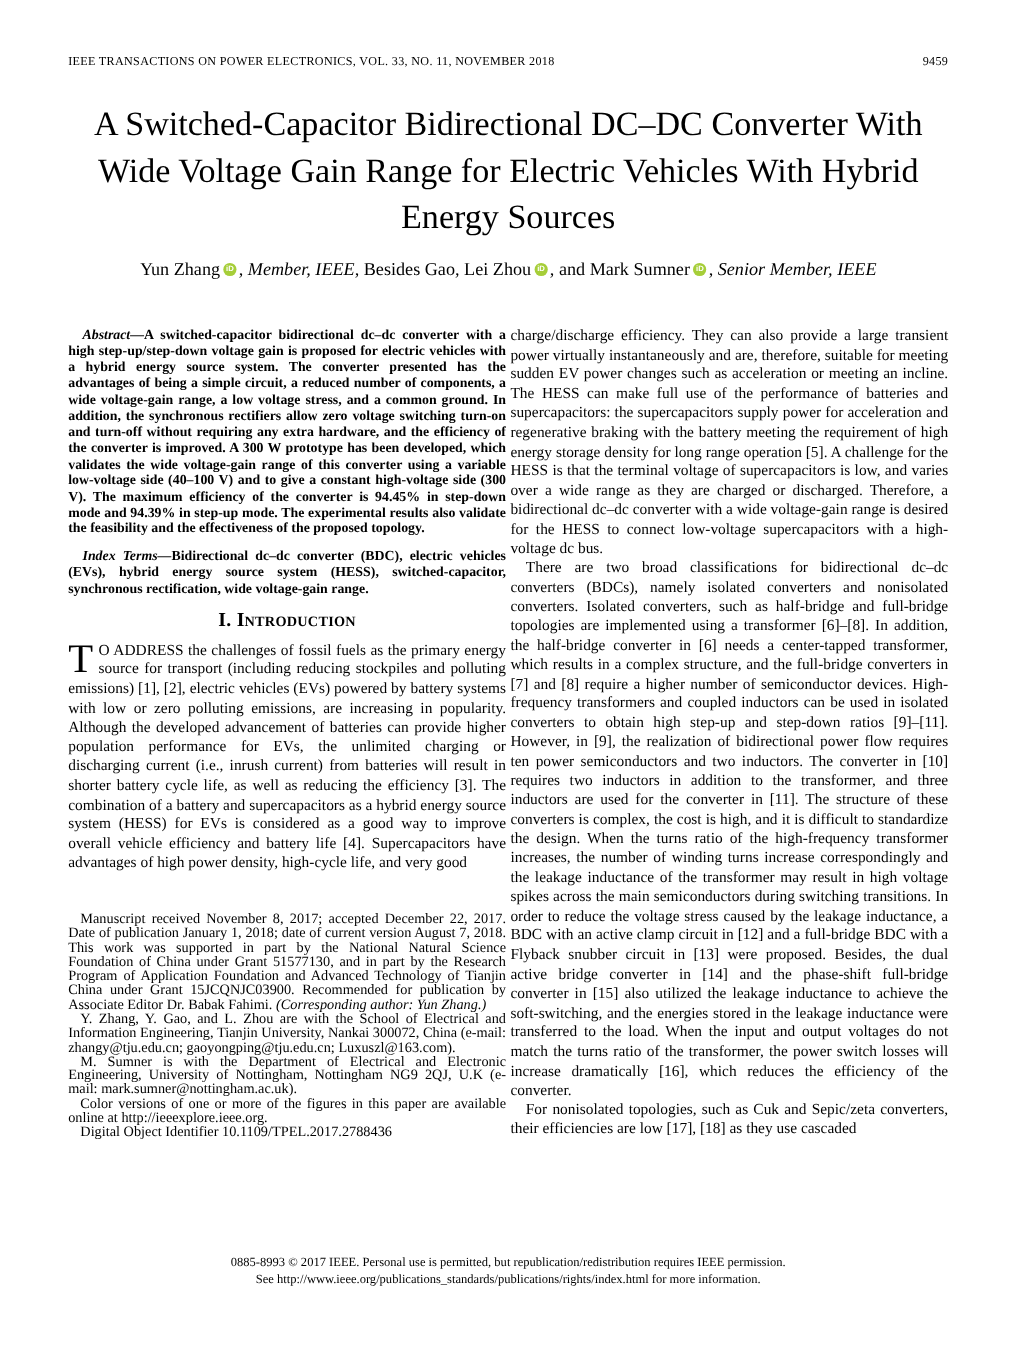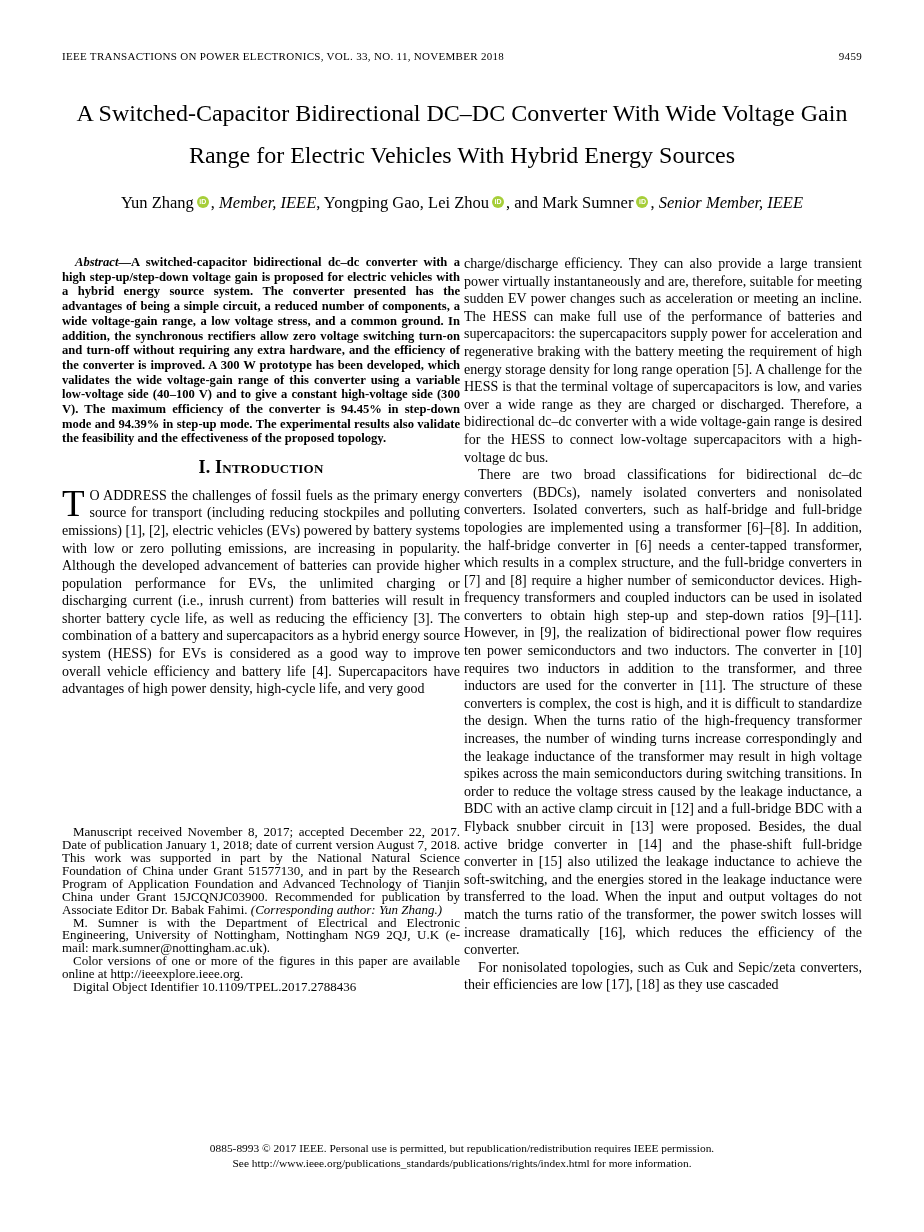--- a/index.html
+++ b/index.html
@@ -2,21 +2,21 @@
 <html><head>
 <meta charset="utf-8">
 <style>
   * { margin:0; padding:0; box-sizing:border-box; }
   html,body { background:#ffffff; }
   body { width:924px; height:1232px; font-family:"Liberation Serif", serif; color:#000; }
   .page { position:relative; width:924px; height:1232px; padding:50px 62px 0 62px; overflow:hidden; background:#fff; }
 
   .running-head { display:flex; justify-content:space-between; font-size:11px; letter-spacing:0.3px;gap:16px; }
 
-  .title { font-weight:400; font-size:24px; line-height:42px; text-align:center; margin:30px 4px 0 4px; }
+  .title { font-weight:400; font-size:31px; line-height:42px; text-align:center; margin:30px 4px 0 4px; }
 
   .authors { text-align:center; font-size:16.5px; margin-top:17px; }
   .authors .role { font-style:italic;text-align:center; }
   .orcid { display:inline-block; width:12px; height:12px; border-radius:50%; background:#A6CE39; color:#fff;
            font-family:"Liberation Sans", sans-serif; font-weight:bold; font-size:7px; line-height:12px;
            text-align:center; vertical-align:4px; margin:0 2px 0 3px; }
 
   .columns { display:flex; gap:4px; margin-top:42px; align-items:stretch; }
   .col { flex:1 1 0; width:390px; text-align:justify; font-size:14px; line-height:17.6px; }
   .left { display:flex; flex-direction:column; }
@@ -45,34 +45,36 @@
 
 <div class="page">
 
   <div class="running-head">
     <span>IEEE TRANSACTIONS ON POWER ELECTRONICS, VOL. 33, NO. 11, NOVEMBER 2018</span>
     <span>9459</span>
   </div>
 
   <h1 class="title">A Switched-Capacitor Bidirectional DC–DC Converter With Wide Voltage Gain Range for Electric Vehicles With Hybrid Energy Sources</h1>
 
-  <div class="authors"><span>Yun Zhang</span><span class="orcid">iD</span><span>, </span><span class="role">Member, IEEE</span><span>, Yongping Gao, Lei Zhou</span><span class="orcid">iD</span><span>, and Mark Sumner</span><span class="orcid">iD</span><span>, </span><span class="role">Senior Member, IEEE</span></div>
+  <div class="authors"><span>Yun Zhang</span><span class="orcid">iD</span><span>, </span><span class="role">Member, IEEE</span><span>, Besides Gao, Lei Zhou</span><span class="orcid">iD</span><span>, and Mark Sumner</span><span class="orcid">iD</span><span>, </span><span class="role">Senior Member, IEEE</span></div>
 
   <div class="columns">
 
     <div class="col left">
       <p class="abstract"><span class="lab">Abstract—</span><span>A switched-capacitor bidirectional dc–dc converter with a high step-up/step-down voltage gain is proposed for electric vehicles with a hybrid energy source system. The converter presented has the advantages of being a simple circuit, a reduced number of components, a wide voltage-gain range, a low voltage stress, and a common ground. In addition, the synchronous rectifiers allow zero voltage switching turn-on and turn-off without requiring any extra hardware, and the efficiency of the converter is improved. A 300 W prototype has been developed, which validates the wide voltage-gain range of this converter using a variable low-voltage side (40–100 V) and to give a constant high-voltage side (300 V). The maximum efficiency of the converter is 94.45% in step-down mode and 94.39% in step-up mode. The experimental results also validate the feasibility and the effectiveness of the proposed topology.</span></p>
 
+      <p class="abstract idx"><span class="lab">Index Terms—</span><span>Bidirectional dc–dc converter (BDC), electric vehicles (EVs), hybrid energy source system (HESS), switched-capacitor, synchronous rectification, wide voltage-gain range.</span></p>
 
       <h2 class="sec-heading">I. Introduction</h2>
 
       <p class="body-p intro"><span class="dropcap">T</span><span>O ADDRESS</span><span> the challenges of fossil fuels as the primary energy source for transport (including reducing stockpiles and polluting emissions) [1], [2], electric vehicles (EVs) powered by battery systems with low or zero polluting emissions, are increasing in popularity. Although the developed advancement of batteries can provide higher population performance for EVs, the unlimited charging or discharging current (i.e., inrush current) from batteries will result in shorter battery cycle life, as well as reducing the efficiency [3]. The combination of a battery and supercapacitors as a hybrid energy source system (HESS) for EVs is considered as a good way to improve overall vehicle efficiency and battery life [4]. Supercapacitors have advantages of high power density, high-cycle life, and very good</span></p>
 
       <div class="footnotes">
         <p><span>Manuscript received November 8, 2017; accepted December 22, 2017. Date of publication January 1, 2018; date of current version August 7, 2018. This work was supported in part by the National Natural Science Foundation of China under Grant 51577130, and in part by the Research Program of Application Foundation and Advanced Technology of Tianjin China under Grant 15JCQNJC03900. Recommended for publication by Associate Editor Dr. Babak Fahimi. </span><span class="fn-italic">(Corresponding author: Yun Zhang.)</span></p>
+        <p>Y. Zhang, Y. Gao, and L. Zhou are with the School of Electrical and Information Engineering, Tianjin University, Nankai 300072, China (e-mail: zhangy@tju.edu.cn; gaoyongping@tju.edu.cn; Luxuszl@163.com).</p>
         <p>M. Sumner is with the Department of Electrical and Electronic Engineering, University of Nottingham, Nottingham NG9 2QJ, U.K (e-mail: mark.sumner@nottingham.ac.uk).</p>
         <p>Color versions of one or more of the figures in this paper are available online at http://ieeexplore.ieee.org.</p>
         <p>Digital Object Identifier 10.1109/TPEL.2017.2788436</p>
       </div>
     </div>
 
     <div class="col right">
       <p class="body-p">charge/discharge efficiency. They can also provide a large transient power virtually instantaneously and are, therefore, suitable for meeting sudden EV power changes such as acceleration or meeting an incline. The HESS can make full use of the performance of batteries and supercapacitors: the supercapacitors supply power for acceleration and regenerative braking with the battery meeting the requirement of high energy storage density for long range operation [5]. A challenge for the HESS is that the terminal voltage of supercapacitors is low, and varies over a wide range as they are charged or discharged. Therefore, a bidirectional dc–dc converter with a wide voltage-gain range is desired for the HESS to connect low-voltage supercapacitors with a high-voltage dc bus.</p>
       <p class="body-p indent">There are two broad classifications for bidirectional dc–dc converters (BDCs), namely isolated converters and nonisolated converters. Isolated converters, such as half-bridge and full-bridge topologies are implemented using a transformer [6]–[8]. In addition, the half-bridge converter in [6] needs a center-tapped transformer, which results in a complex structure, and the full-bridge converters in [7] and [8] require a higher number of semiconductor devices. High-frequency transformers and coupled inductors can be used in isolated converters to obtain high step-up and step-down ratios [9]–[11]. However, in [9], the realization of bidirectional power flow requires ten power semiconductors and two inductors. The converter in [10] requires two inductors in addition to the transformer, and three inductors are used for the converter in [11]. The structure of these converters is complex, the cost is high, and it is difficult to standardize the design. When the turns ratio of the high-frequency transformer increases, the number of winding turns increase correspondingly and the leakage inductance of the transformer may result in high voltage spikes across the main semiconductors during switching transitions. In order to reduce the voltage stress caused by the leakage inductance, a BDC with an active clamp circuit in [12] and a full-bridge BDC with a Flyback snubber circuit in [13] were proposed. Besides, the dual active bridge converter in [14] and the phase-shift full-bridge converter in [15] also utilized the leakage inductance to achieve the soft-switching, and the energies stored in the leakage inductance were transferred to the load. When the input and output voltages do not match the turns ratio of the transformer, the power switch losses will increase dramatically [16], which reduces the efficiency of the converter.</p>
       <p class="body-p indent">For nonisolated topologies, such as Cuk and Sepic/zeta converters, their efficiencies are low [17], [18] as they use cascaded</p>

